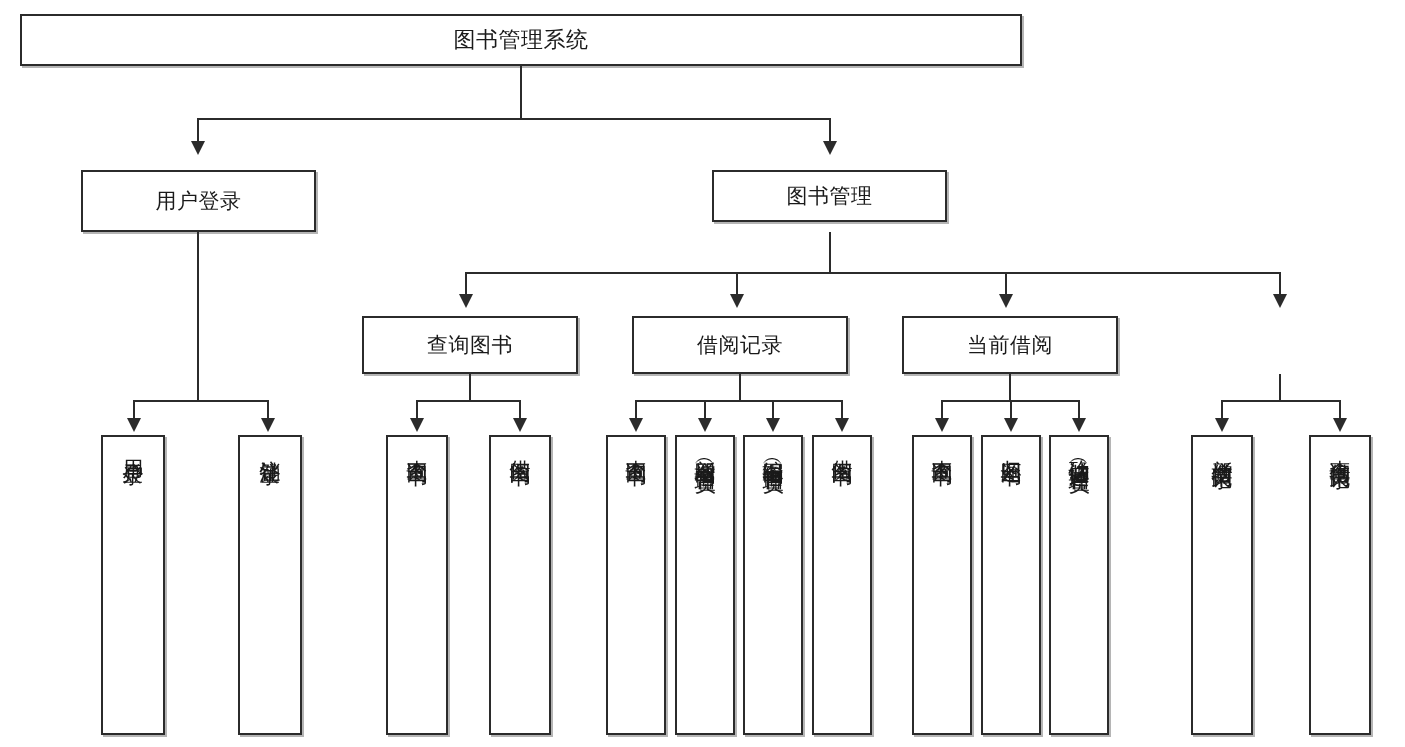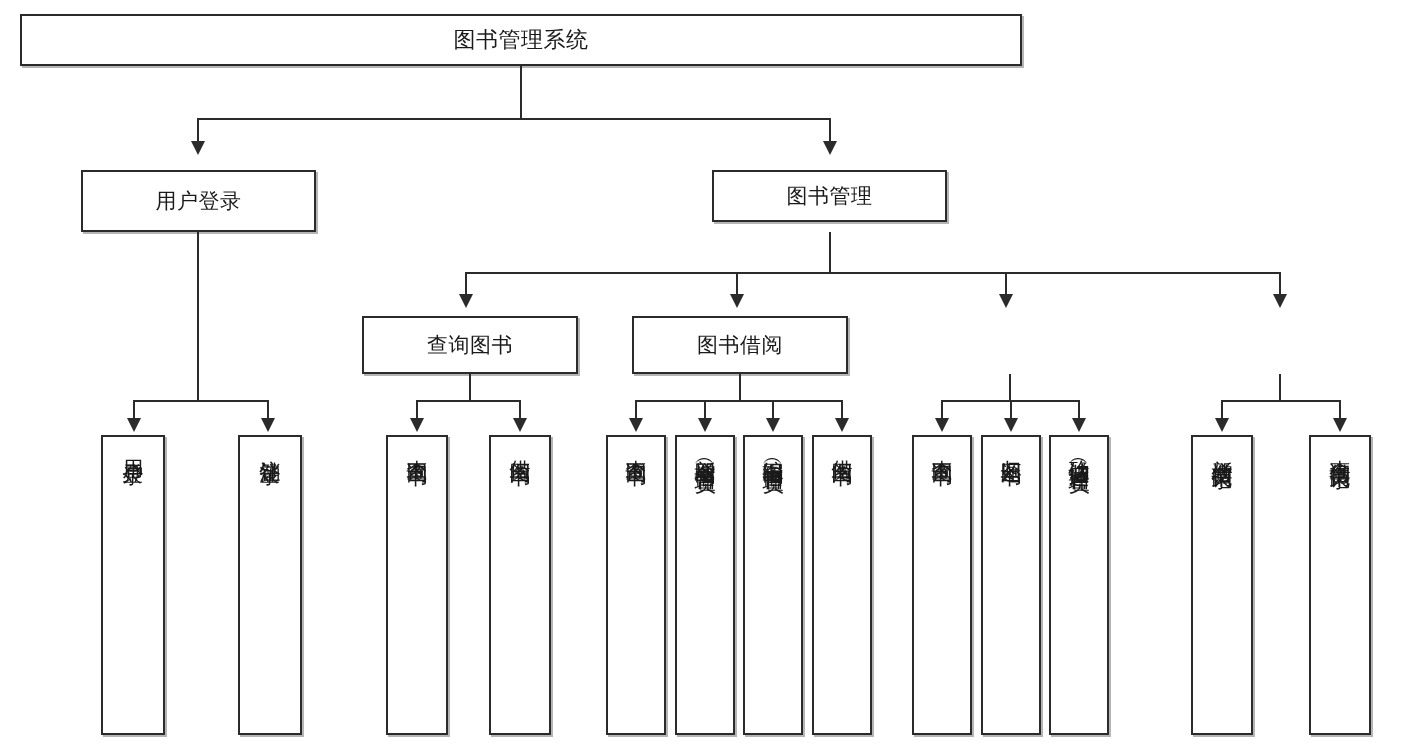--- a/index.html
+++ b/index.html
@@ -118,21 +118,24 @@
   <div class="arrow" style="left:730px; top:294px;"></div>
   <div class="vline" style="left:1005px; top:272px; height:24px;"></div>
   <div class="arrow" style="left:999px; top:294px;"></div>
   <div class="vline" style="left:1279px; top:272px; height:24px;"></div>
   <div class="arrow" style="left:1273px; top:294px;"></div>
 
   <div class="node horiz" style="left:362px; top:316px; width:216px; height:58px;">
     <span class="label">查询图书</span>
   </div>
   <div class="node horiz" style="left:632px; top:316px; width:216px; height:58px;">
-    <span class="label">图书借阅</span>
+    <span class="label">借阅记录</span>
+  </div>
+  <div class="node horiz" style="left:902px; top:316px; width:216px; height:58px;">
+    <span class="label">当前借阅</span>
   </div>
 
   <div class="vline" style="left:469px; top:374px; height:26px;"></div>
   <div class="hline" style="left:416px; top:400px; width:105px;"></div>
   <div class="vline" style="left:416px; top:400px; height:20px;"></div>
   <div class="arrow" style="left:410px; top:418px;"></div>
   <div class="vline" style="left:519px; top:400px; height:20px;"></div>
   <div class="arrow" style="left:513px; top:418px;"></div>
 
   <div class="vline" style="left:739px; top:374px; height:26px;"></div>

